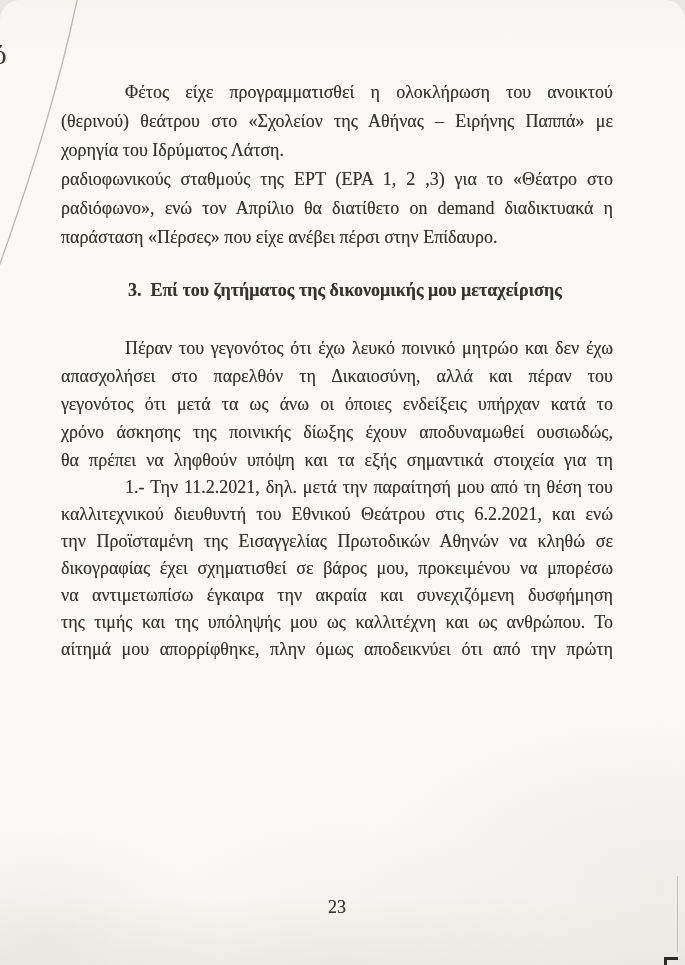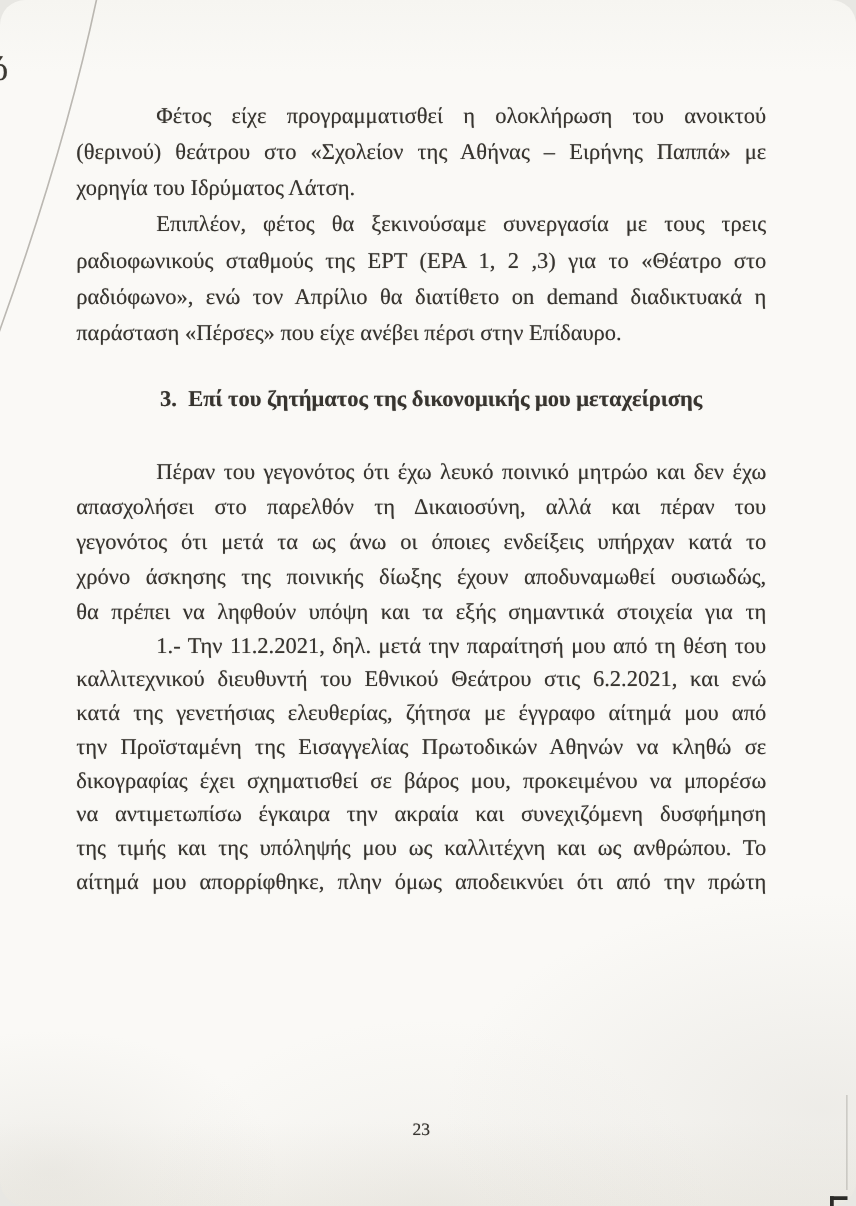--- a/index.html
+++ b/index.html
@@ -46,21 +46,21 @@
 
   [data-name="para-procedural-intro"] .line { height: 28px; line-height: 28px; }
   [data-name="para-item-1"] .line { height: 27px; line-height: 27px; }
 
   .page-number {
     position: absolute;
     left: 61px;
     top: 897px;
     width: 552px;
     text-align: center;
-    font-size: 14px;
+    font-size: 18px;
     text-shadow: 0 0 0.6px rgba(55,52,47,0.55);
   }
 
   
   .margin-glyph {
     position: absolute;
     left: -7px;
     top: 42px;
     font-size: 27px;
     line-height: 27px;
@@ -102,39 +102,37 @@
     <path d="M78,-4 Q52,120 -3,272" fill="none" stroke="#a6a29b" stroke-width="1.3" opacity="0.75"></path>
   </svg>
 
   <div class="doc-body" id="doc-body" data-name="document-body">
       <div class="para bodytext" data-name="para-summer-theatre">
         <div class="line first" data-name="text-line">Φέτος είχε προγραμματισθεί η ολοκλήρωση του ανοικτού</div>
         <div class="line" data-name="text-line">(θερινού) θεάτρου στο «Σχολείον της Αθήνας – Ειρήνης Παππά» με</div>
         <div class="line last" data-name="text-line">χορηγία του Ιδρύματος Λάτση.</div>
       </div>
       <div class="para bodytext" data-name="para-ert-radio">
-        <div class="line first" data-name="text-line">Επιπλέον, φέτος θα ξεκινούσαμε συνεργασία με τους τρεις</div>
         <div class="line" data-name="text-line">ραδιοφωνικούς σταθμούς της ΕΡΤ (ΕΡΑ 1, 2 ,3) για το «Θέατρο στο</div>
         <div class="line" data-name="text-line">ραδιόφωνο», ενώ τον Απρίλιο θα διατίθετο on demand διαδικτυακά η</div>
         <div class="line last" data-name="text-line">παράσταση «Πέρσες» που είχε ανέβει πέρσι στην Επίδαυρο.</div>
       </div>
       <div class="para heading" data-name="heading-section-3">
         <div class="line first last" data-name="text-line">3.  Επί του ζητήματος της δικονομικής μου μεταχείρισης</div>
       </div>
       <div class="para bodytext" data-name="para-procedural-intro">
         <div class="line first" data-name="text-line">Πέραν του γεγονότος ότι έχω λευκό ποινικό μητρώο και δεν έχω</div>
         <div class="line" data-name="text-line">απασχολήσει στο παρελθόν τη Δικαιοσύνη, αλλά και πέραν του</div>
         <div class="line" data-name="text-line">γεγονότος ότι μετά τα ως άνω οι όποιες ενδείξεις υπήρχαν κατά το</div>
         <div class="line" data-name="text-line">χρόνο άσκησης της ποινικής δίωξης έχουν αποδυναμωθεί ουσιωδώς,</div>
         <div class="line" data-name="text-line">θα πρέπει να ληφθούν υπόψη και τα εξής σημαντικά στοιχεία για τη</div>
       </div>
       <div class="para bodytext" data-name="para-item-1">
         <div class="line first" data-name="text-line">1.- Την 11.2.2021, δηλ. μετά την παραίτησή μου από τη θέση του</div>
         <div class="line" data-name="text-line">καλλιτεχνικού διευθυντή του Εθνικού Θεάτρου στις 6.2.2021, και ενώ</div>
-        <div class="line" data-name="text-line">κατά της γενετήσιας ελευθερίας, ζήτησα με έγγραφο αίτημά μου από</div>
         <div class="line" data-name="text-line">την Προϊσταμένη της Εισαγγελίας Πρωτοδικών Αθηνών να κληθώ σε</div>
         <div class="line" data-name="text-line">δικογραφίας έχει σχηματισθεί σε βάρος μου, προκειμένου να μπορέσω</div>
         <div class="line" data-name="text-line">να αντιμετωπίσω έγκαιρα την ακραία και συνεχιζόμενη δυσφήμηση</div>
         <div class="line" data-name="text-line">της τιμής και της υπόληψής μου ως καλλιτέχνη και ως ανθρώπου. Το</div>
         <div class="line" data-name="text-line">αίτημά μου απορρίφθηκε, πλην όμως αποδεικνύει ότι από την πρώτη</div>
       </div>
     </div>
 
   <div class="page-number" data-name="page-number">23</div>
 

